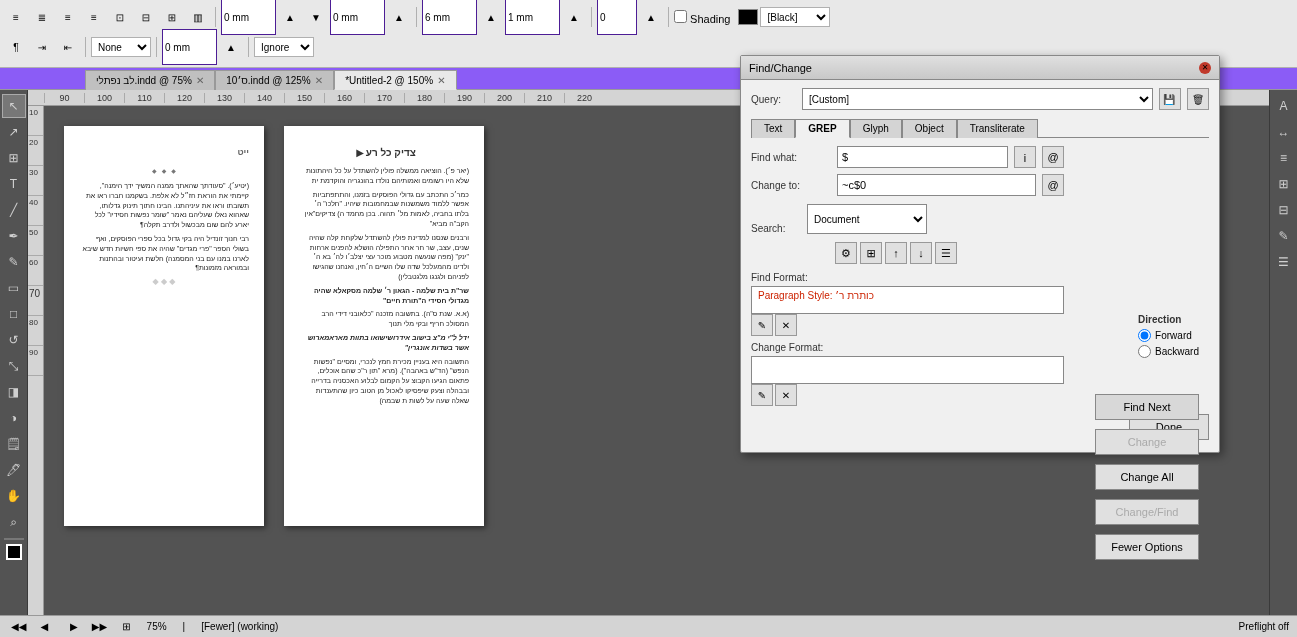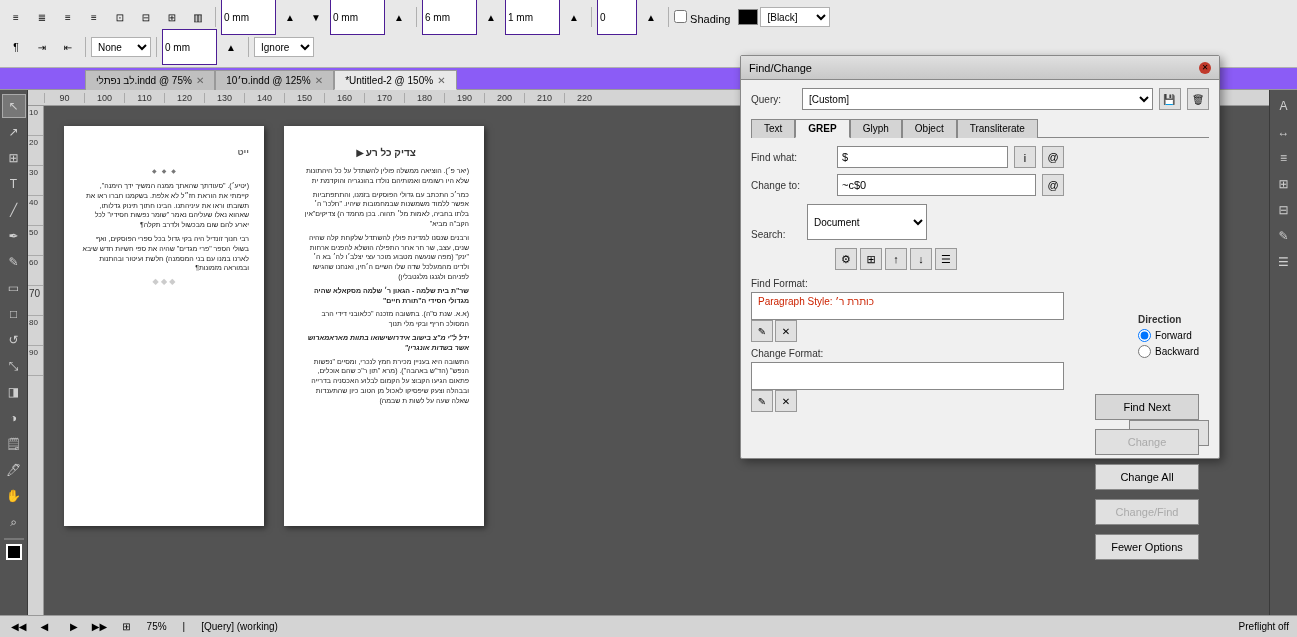--- a/index.html
+++ b/index.html
@@ -374,21 +374,21 @@
       margin-bottom: 8px;
       gap: 6px;
     }
     .search-label {
       font-size: 10px;
       color: #333;
       min-width: 50px;
     }
     .search-select {
       width: 120px;
-      height: 36px;
+      height: 30px;
       border: 1px solid #888;
       background: white;
       font-size: 10px;
       padding: 0 2px;
     }
 
     
     .format-icons-row {
       display: flex;
       gap: 3px;
@@ -664,21 +664,21 @@
 
 <div class="status-bar">
   <button class="status-btn">◀◀</button>
   <button class="status-btn">◀</button>
   <span style="font-size:10px;"></span>
   <button class="status-btn">▶</button>
   <button class="status-btn">▶▶</button>
   <span style="margin-left:4px;">⊞</span>
   <span style="margin-left:8px;">75%</span>
   <span style="margin-left:8px;">|</span>
-  <span style="margin-left:8px;">[Query] (working)</span>
+  <span style="margin-left:8px;">[Fewer] (working)</span>
   <span style="margin-left:auto;"></span>
   <span>Preflight off</span>
 </div>
 
 <div class="dialog-overlay">
 
   <div class="dialog-title-bar">
     <span>Find/Change</span>
     <button class="dialog-close-btn">
       <span>✕</span>

